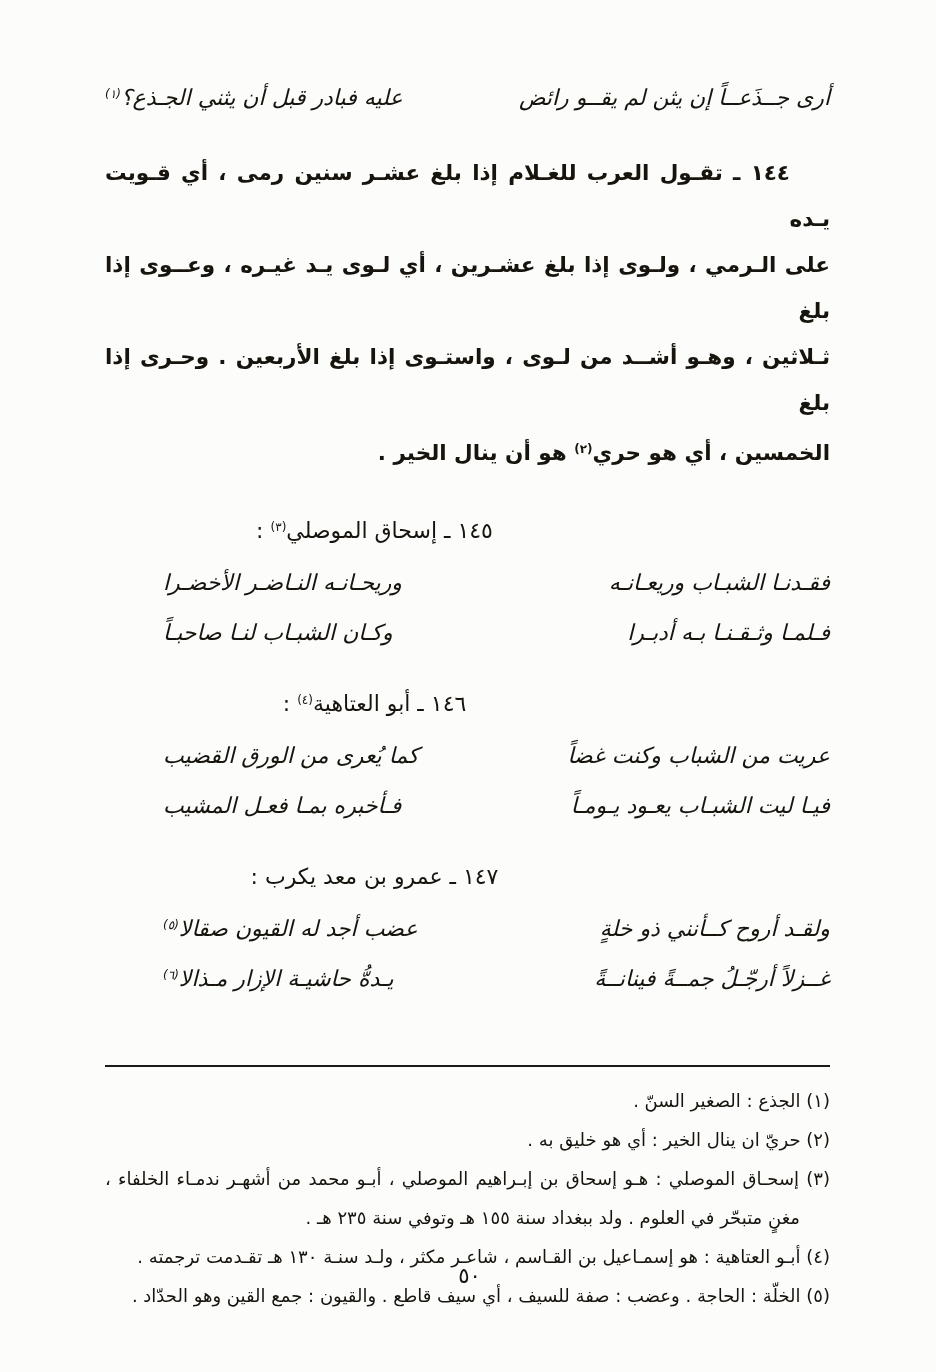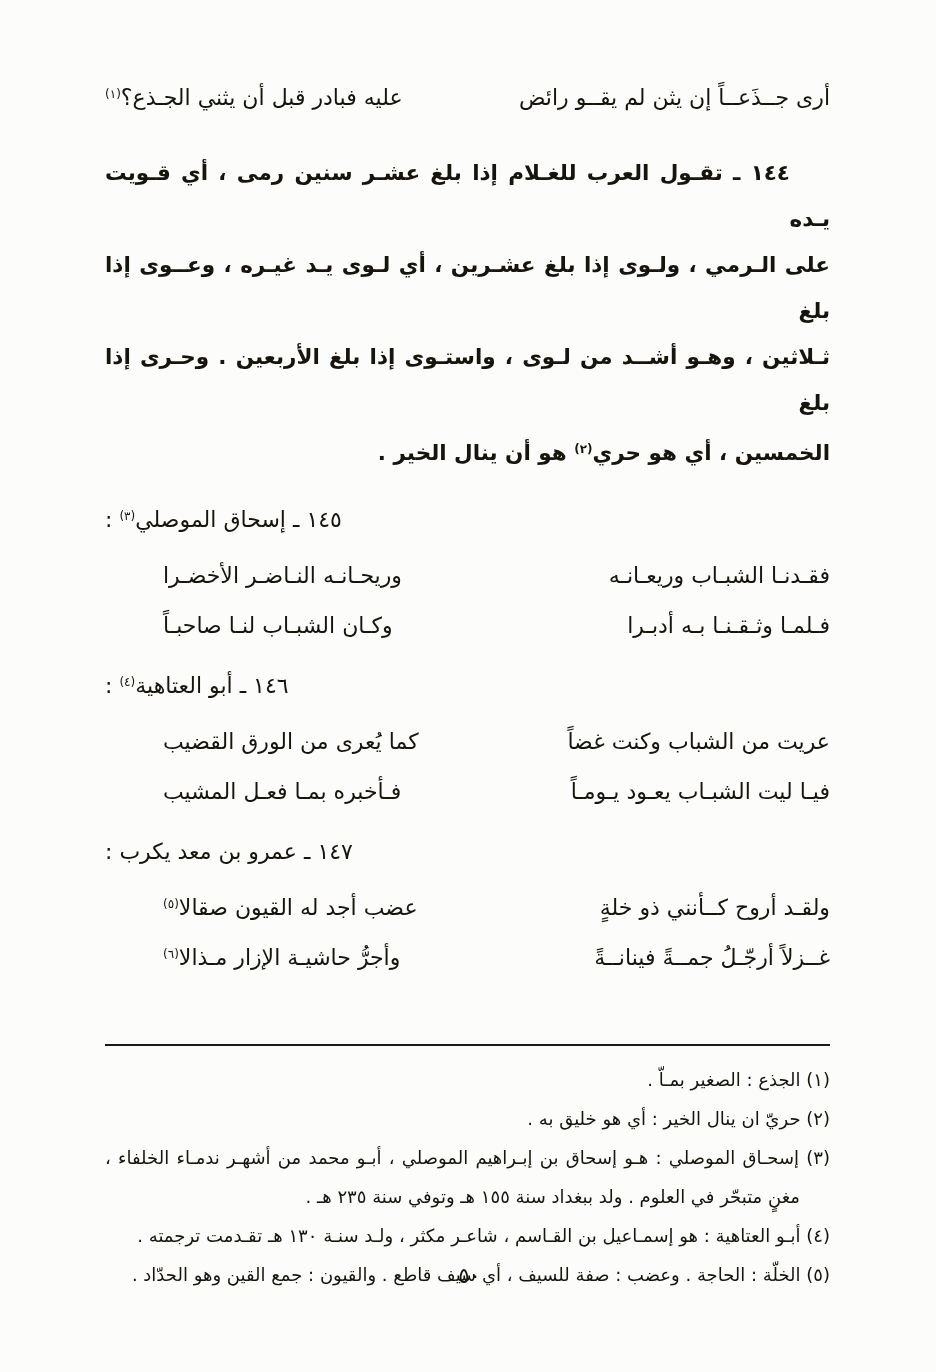--- a/index.html
+++ b/index.html
@@ -18,38 +18,38 @@
   }
   
   .verse-row {
     display: flex;
     justify-content: space-between;
     align-items: baseline;
     font-size: 22px;
     line-height: 32px;
   }
   .verse-row + .verse-row { margin-top: 14px; }
-  .hem { white-space: nowrap; }
+  .hem { white-space: nowrap; font-style: italic; }
   
   .para { margin-top: 36px; font-size: 21.5px; font-weight: bold; }
   .pline {
     line-height: 46px;
     text-align: justify;
     text-align-last: justify;
     -moz-text-align-last: justify;
   }
   .pline.first { text-indent: 40px; }
   .pline.lastline { text-align: right; text-align-last: right; -moz-text-align-last: right; }
   
   .poem-heading {
-    margin-top: 18px;
+    margin-top: 33px;
     padding-right: 186px;
     font-size: 22px;
-    line-height: 44px;
-    text-align: left;
+    line-height: 36px;
+    text-align: center;
   }
   .poem { margin-top: 14px; padding-left: 58px; }
   
   .fn-ref { font-size: 12px; vertical-align: 7px; }
   
   .fn-separator { margin-top: 70px; border-top: 2px solid #1c1a16; width: 100%; }
   .footnotes { margin-top: 14px; font-size: 18px; line-height: 39px; }
   .footnote {
     text-align: justify;
     padding-right: 30px;
@@ -107,28 +107,28 @@
   </div>
 
   <div class="poem-heading"><span>١٤٧ ـ عمرو بن معد يكرب :</span><sup class="fn-ref"></sup><span></span></div>
   <div class="poem">
     <div class="verse-row">
       <span class="hem">ولقـد أروح كــأنني ذو خلةٍ</span>
       <span class="hem"><span>عضب أجد له القيون صقالا</span><sup class="fn-ref">(٥)</sup></span>
     </div>
     <div class="verse-row">
       <span class="hem">غــزلاً أرجّـلُ جمــةً فينانــةً</span>
-      <span class="hem"><span>وأجرُّ حاشيـة الإزار مـذالا</span><sup class="fn-ref">(٦)</sup></span>
+      <span class="hem"><span>يـدهُّ حاشيـة الإزار مـذالا</span><sup class="fn-ref">(٦)</sup></span>
     </div>
   </div>
 
   <div class="fn-separator"></div>
 
   <div class="footnotes">
-    <div class="footnote"><span class="fn-marker">(١)</span> <span>الجذع : الصغير بمـاّ .</span></div>
+    <div class="footnote"><span class="fn-marker">(١)</span> <span>الجذع : الصغير السنّ .</span></div>
     <div class="footnote"><span class="fn-marker">(٢)</span> <span>حريّ ان ينال الخير : أي هو خليق به .</span></div>
     <div class="footnote"><span class="fn-marker">(٣)</span> <span>إسحـاق الموصلي : هـو إسحاق بن إبـراهيم الموصلي ، أبـو محمد من أشهـر ندمـاء الخلفاء ، مغنٍ متبحّر في العلوم . ولد ببغداد سنة ١٥٥ هـ وتوفي سنة ٢٣٥ هـ .</span></div>
     <div class="footnote"><span class="fn-marker">(٤)</span> <span>أبـو العتاهية : هو إسمـاعيل بن القـاسم ، شاعـر مكثر ، ولـد سنـة ١٣٠ هـ تقـدمت ترجمته .</span></div>
     <div class="footnote"><span class="fn-marker">(٥)</span> <span>الخلّة : الحاجة . وعضب : صفة للسيف ، أي سيف قاطع . والقيون : جمع القين وهو الحدّاد .</span></div>
   </div>
 
   <div class="page-number">٥٠</div>
 
 </div>
 

